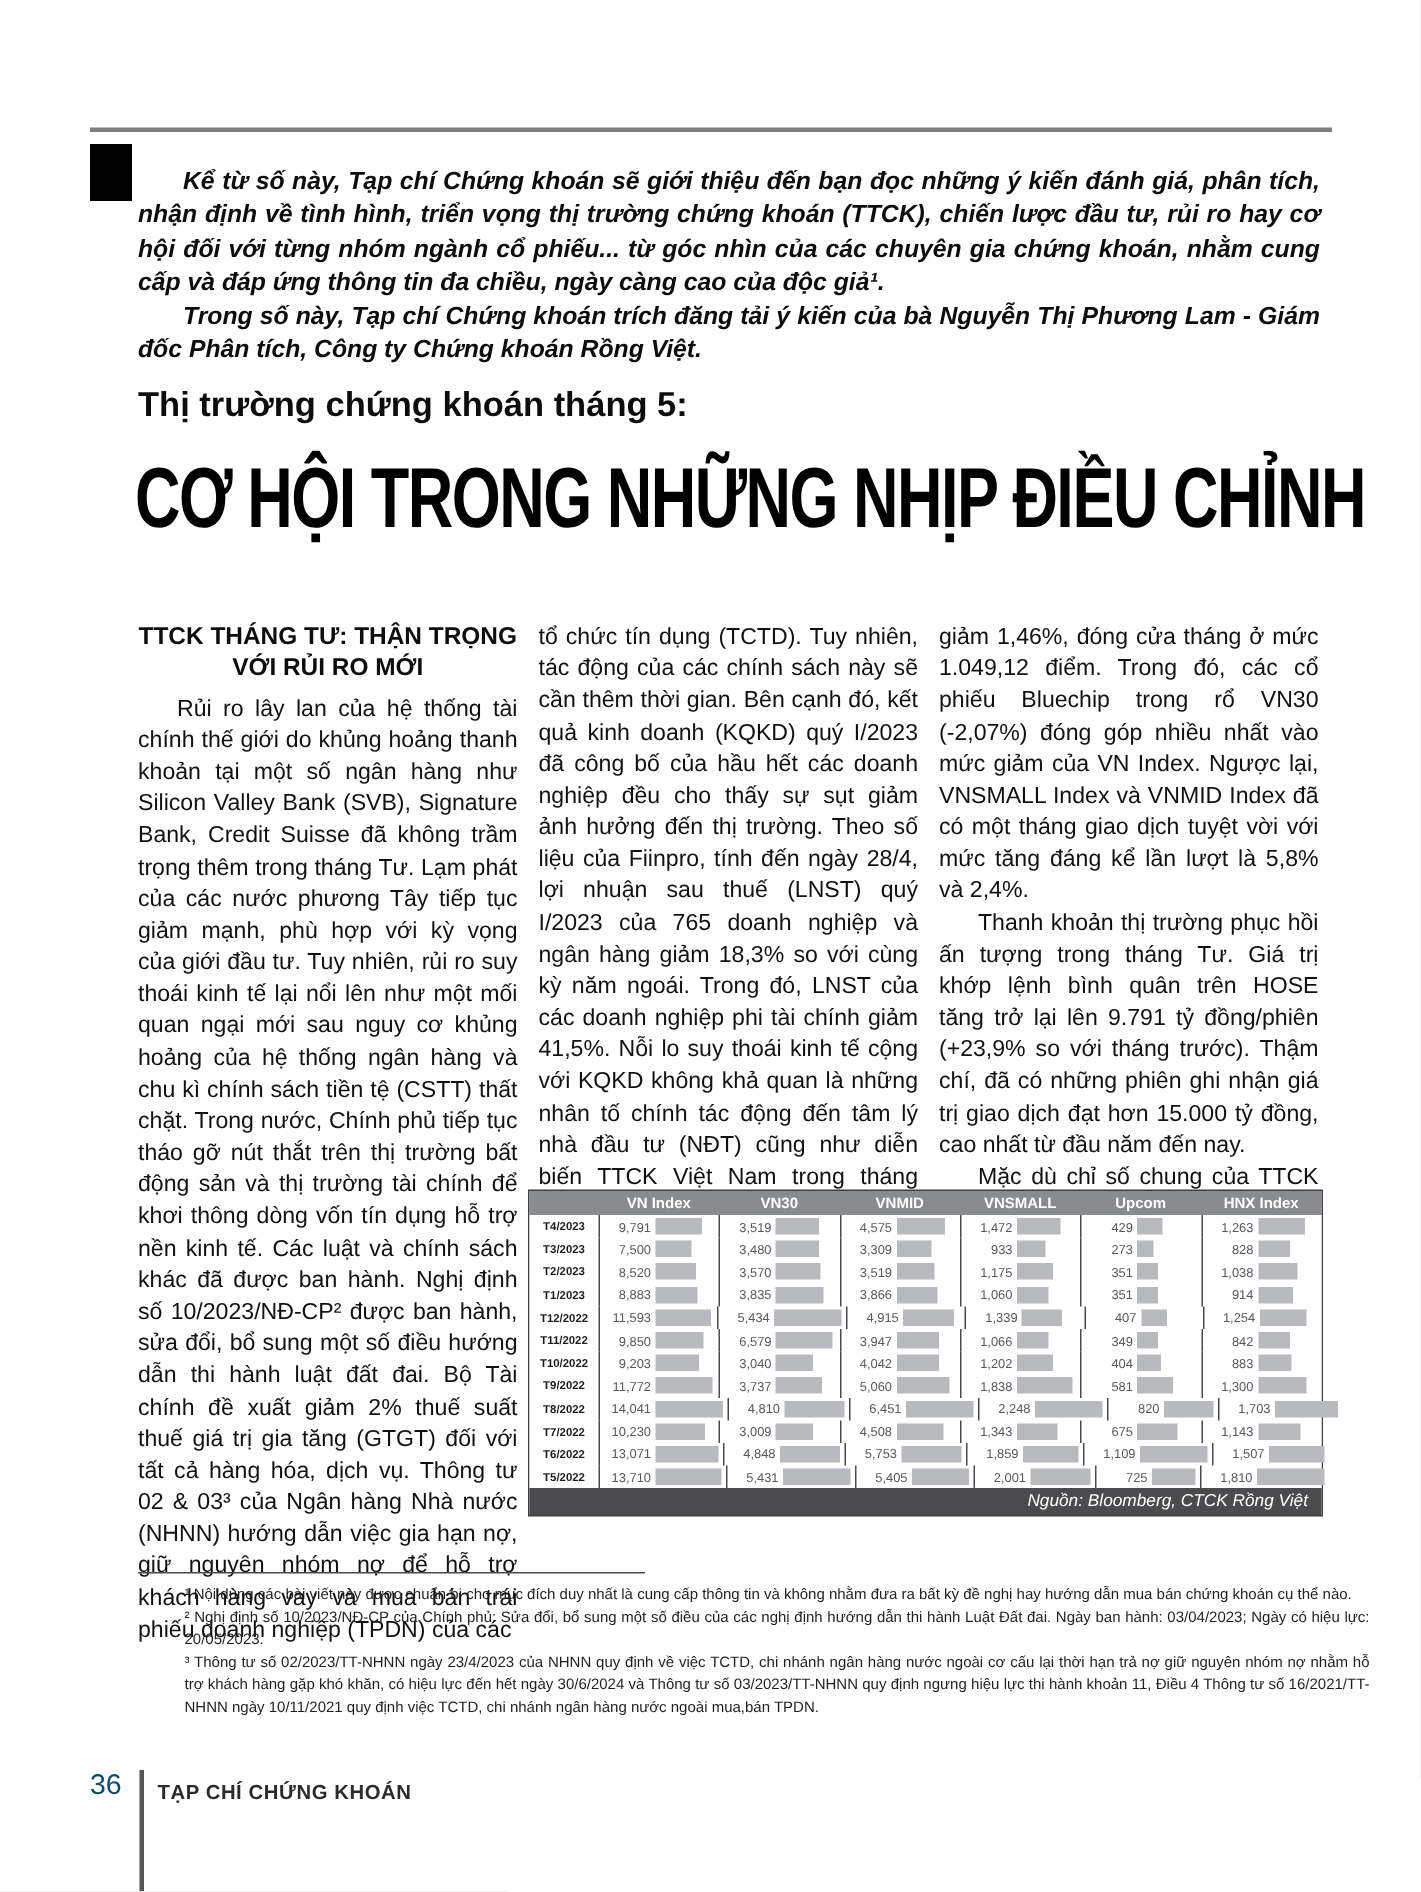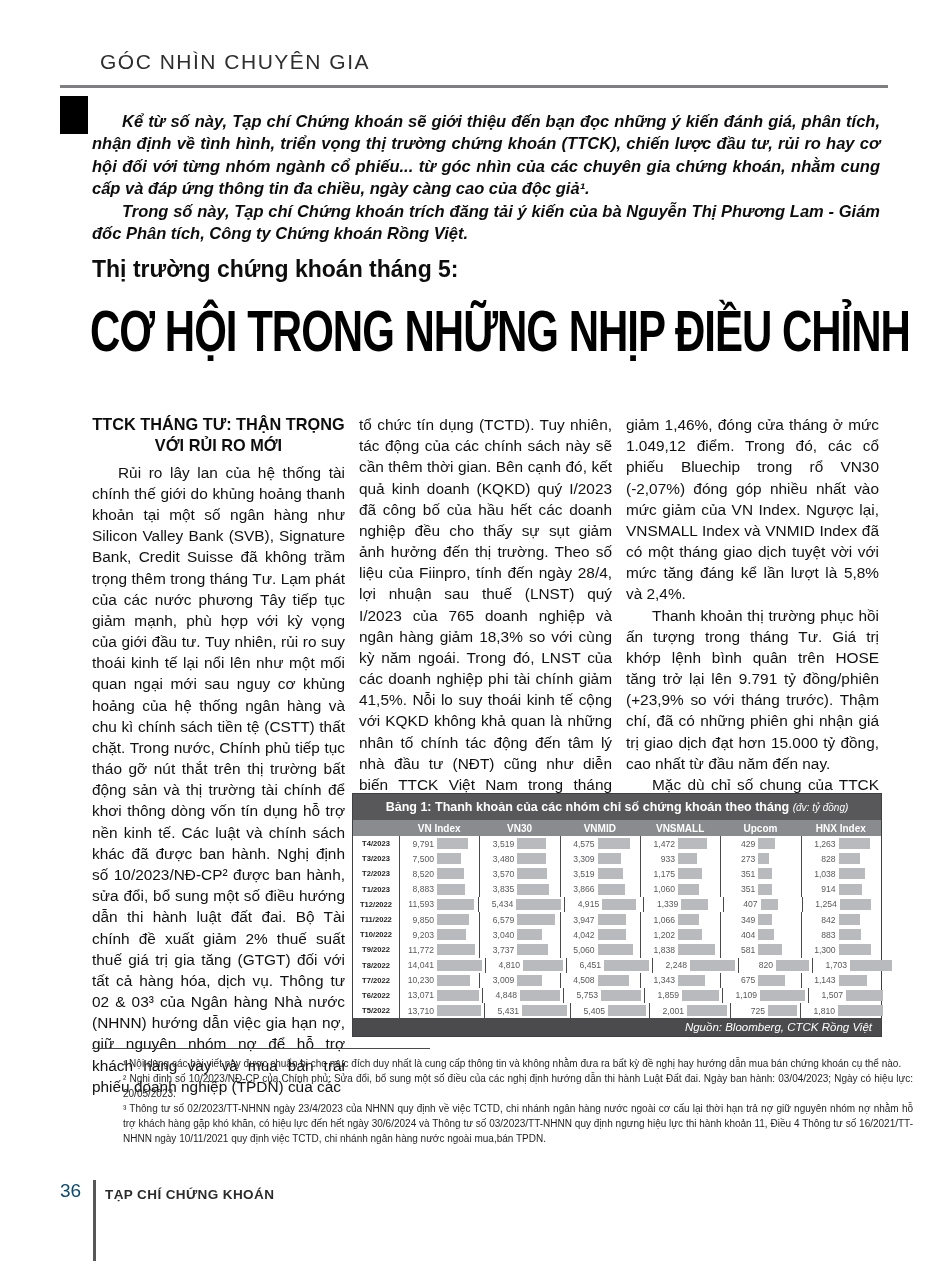--- a/index.html
+++ b/index.html
@@ -52,21 +52,20 @@
   
   .page-num{position:absolute;left:60px;top:1180px;font-size:19px;color:#0c4a6e;}
   .footer-rule{position:absolute;left:93px;top:1180px;width:3px;height:81px;background:#57575a;}
   .footer-title{position:absolute;left:105px;top:1187px;font-size:13.5px;font-weight:800;letter-spacing:.4px;color:#2b2b2b;}
 </style>
 </head>
 <body>
 
 <div class="page">
 
-  <div class="kicker">GÓC NHÌN CHUYÊN GIA</div>
   <div class="kicker-rule"></div>
   <div class="corner-mark"></div>
 
   <div class="intro">
     <p>Kể từ số này, Tạp chí Chứng khoán sẽ giới thiệu đến bạn đọc những ý kiến đánh giá, phân tích, nhận định về tình hình, triển vọng thị trường chứng khoán (TTCK), chiến lược đầu tư, rủi ro hay cơ hội đối với từng nhóm ngành cổ phiếu... từ góc nhìn của các chuyên gia chứng khoán, nhằm cung cấp và đáp ứng thông tin đa chiều, ngày càng cao của độc giả¹.</p>
     <p>Trong số này, Tạp chí Chứng khoán trích đăng tải ý kiến của bà Nguyễn Thị Phương Lam - Giám đốc Phân tích, Công ty Chứng khoán Rồng Việt.</p>
   </div>
 
   <div class="subhead">Thị trường chứng khoán tháng 5:</div>
   <div class="main-title">CƠ HỘI TRONG NHỮNG NHỊP ĐIỀU CHỈNH</div>
@@ -81,24 +80,20 @@
       <p class="indent">Tháng Tư, chỉ số VN Index</p>
     </div>
     <div class="col">
       <p>giảm 1,46%, đóng cửa tháng ở mức 1.049,12 điểm. Trong đó, các cổ phiếu Bluechip trong rổ VN30 (-2,07%) đóng góp nhiều nhất vào mức giảm của VN Index. Ngược lại, VNSMALL Index và VNMID Index đã có một tháng giao dịch tuyệt vời với mức tăng đáng kể lần lượt là 5,8% và 2,4%.</p>
       <p class="indent">Thanh khoản thị trường phục hồi ấn tượng trong tháng Tư. Giá trị khớp lệnh bình quân trên HOSE tăng trở lại lên 9.791 tỷ đồng/phiên (+23,9% so với tháng trước). Thậm chí, đã có những phiên ghi nhận giá trị giao dịch đạt hơn 15.000 tỷ đồng, cao nhất từ đầu năm đến nay.</p>
       <p class="indent">Mặc dù chỉ số chung của TTCK chứng kiến sự điều chỉnh, phân bố</p>
     </div>
   </div>
 
   <div class="table-wrap">
-    <div class="t-title" style="background: rgb(88, 88, 90);">
-      <span>Bảng 1: Thanh khoản của các nhóm chỉ số chứng khoán theo tháng</span>
-      <span class="unit">(đv: tỷ đồng)</span>
-    </div>
     <div class="t-head" style="background: rgb(138, 139, 142); justify-content: space-between;">
       <div class="m"></div>
     <div class="c">VN Index</div>
         <div class="c">VN30</div>
         <div class="c">VNMID</div>
         <div class="c">VNSMALL</div>
         <div class="c">Upcom</div>
         <div class="c">HNX Index</div>
       </div>
     <div class="t-body">

